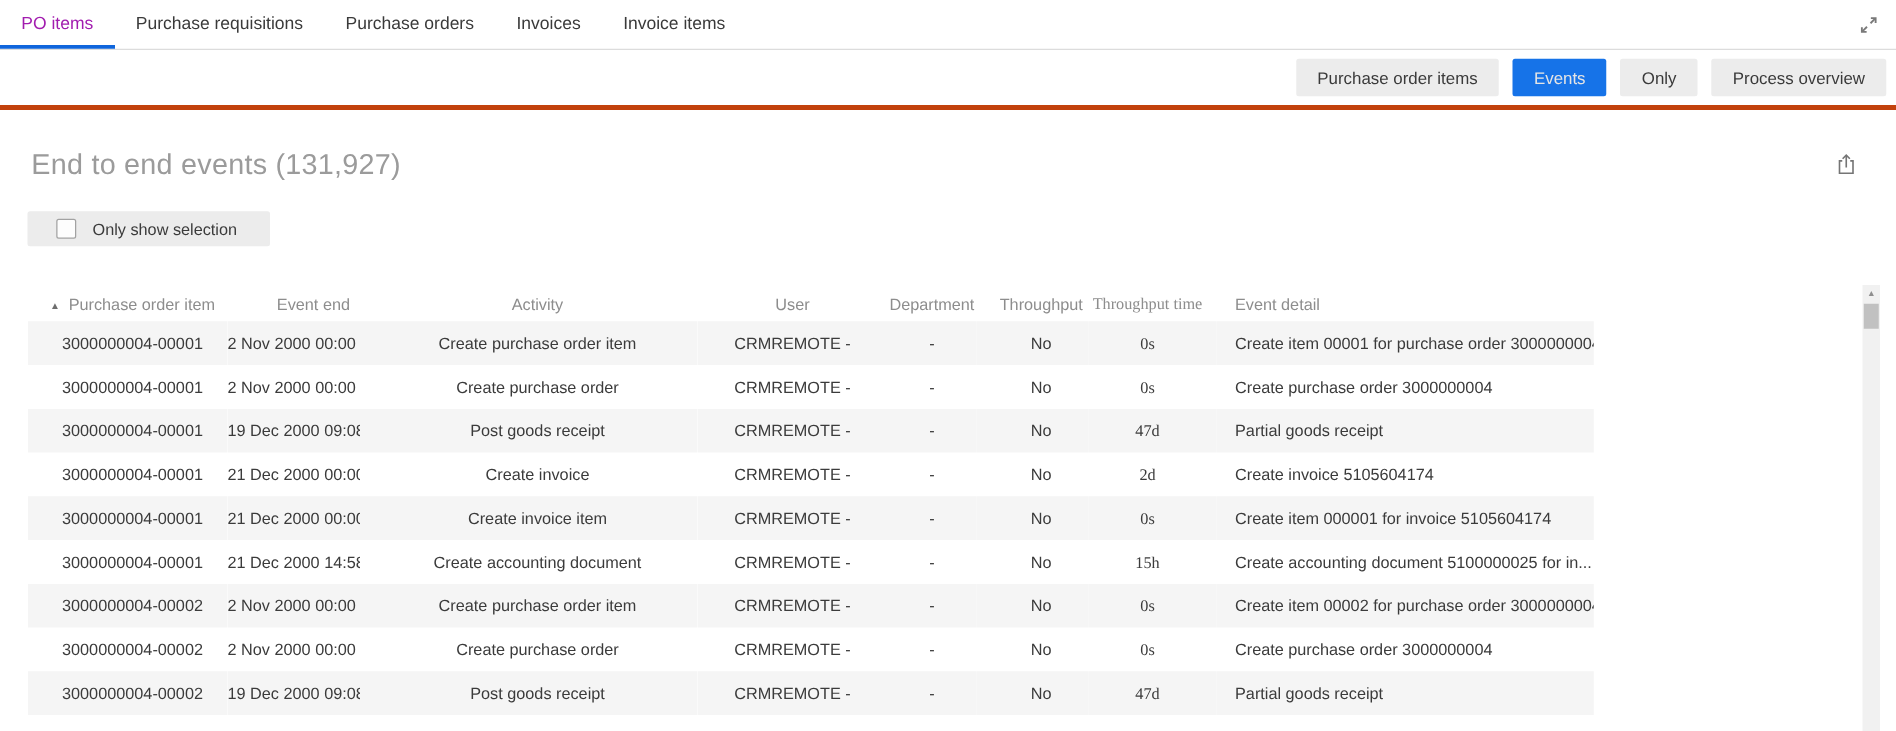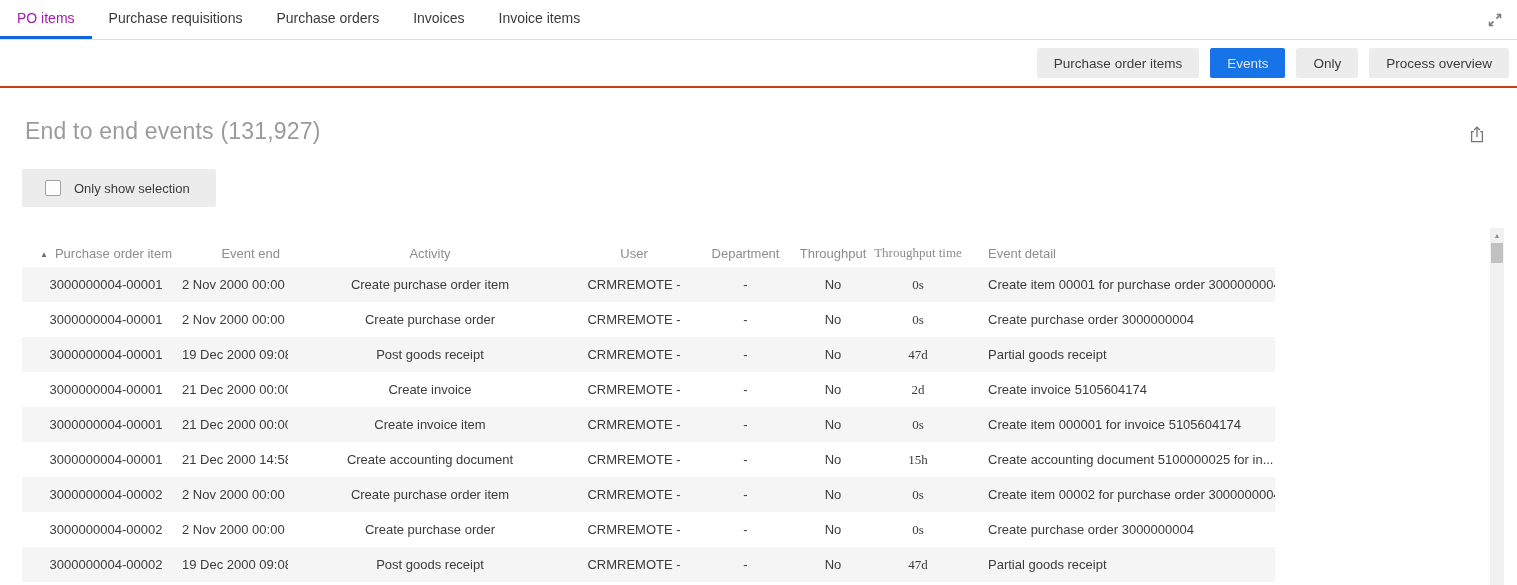--- a/index.html
+++ b/index.html
@@ -34,21 +34,21 @@
   .tabbar-spacer { flex: 1; }
   .expand-btn {
     display: flex; align-items: center;
     padding: 0 14px 0 8px;
     cursor: pointer;
   }
 
   
   .toolbar {
     height: 48px;
-    border-bottom: 2px solid #c2410c;
+    border-bottom: 4px solid #c2410c;
     display: flex;
     align-items: center;
     justify-content: flex-end;
     padding-right: 8px;
     background: #fff;
   }
   .view-btn {
     height: 30px;
     margin-left: 11px;
     padding: 0 17px;
@@ -61,38 +61,38 @@
     align-items: center;
     cursor: pointer;
     font-family: inherit;
     white-space: nowrap;
   }
   .view-btn.active { background: #1673e8; color: #e5e5e5; }
 
   
   .title-row {
     display: flex;
-    align-items: flex-end;
+    align-items: center;
     justify-content: space-between;
     margin: 30px 30px 0 25px;
   }
   .page-title {
     font-size: 23px;
     font-weight: 400;
     color: #9b9b9b;
     letter-spacing: 0.2px;
   }
   .export-btn { cursor: pointer; display: flex; align-items: center; }
 
   
   .filter-chip {
     display: inline-flex;
     align-items: center;
     margin: 24px 0 0 22px;
-    height: 38px;
+    height: 28px;
     padding: 0 26px 0 23px;
     background: #ececec;
     border-radius: 2px;
     cursor: pointer;
   }
   .filter-chip input[type="checkbox"] {
     appearance: none;
     -webkit-appearance: none;
     width: 16px; height: 16px;
     border: 1px solid #a2a2a2;

